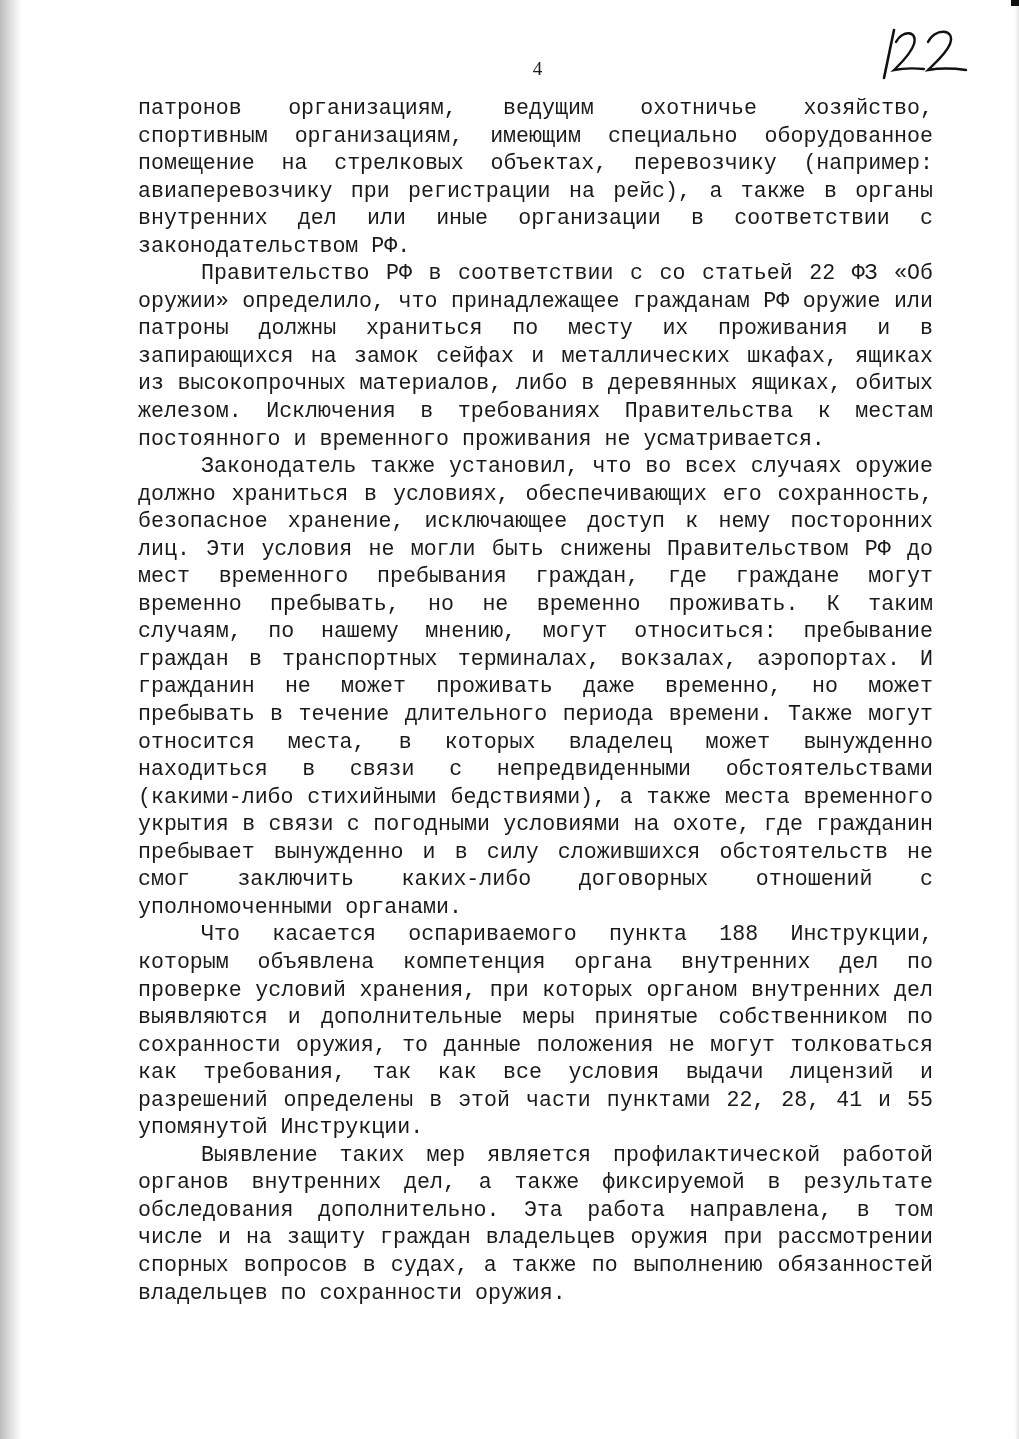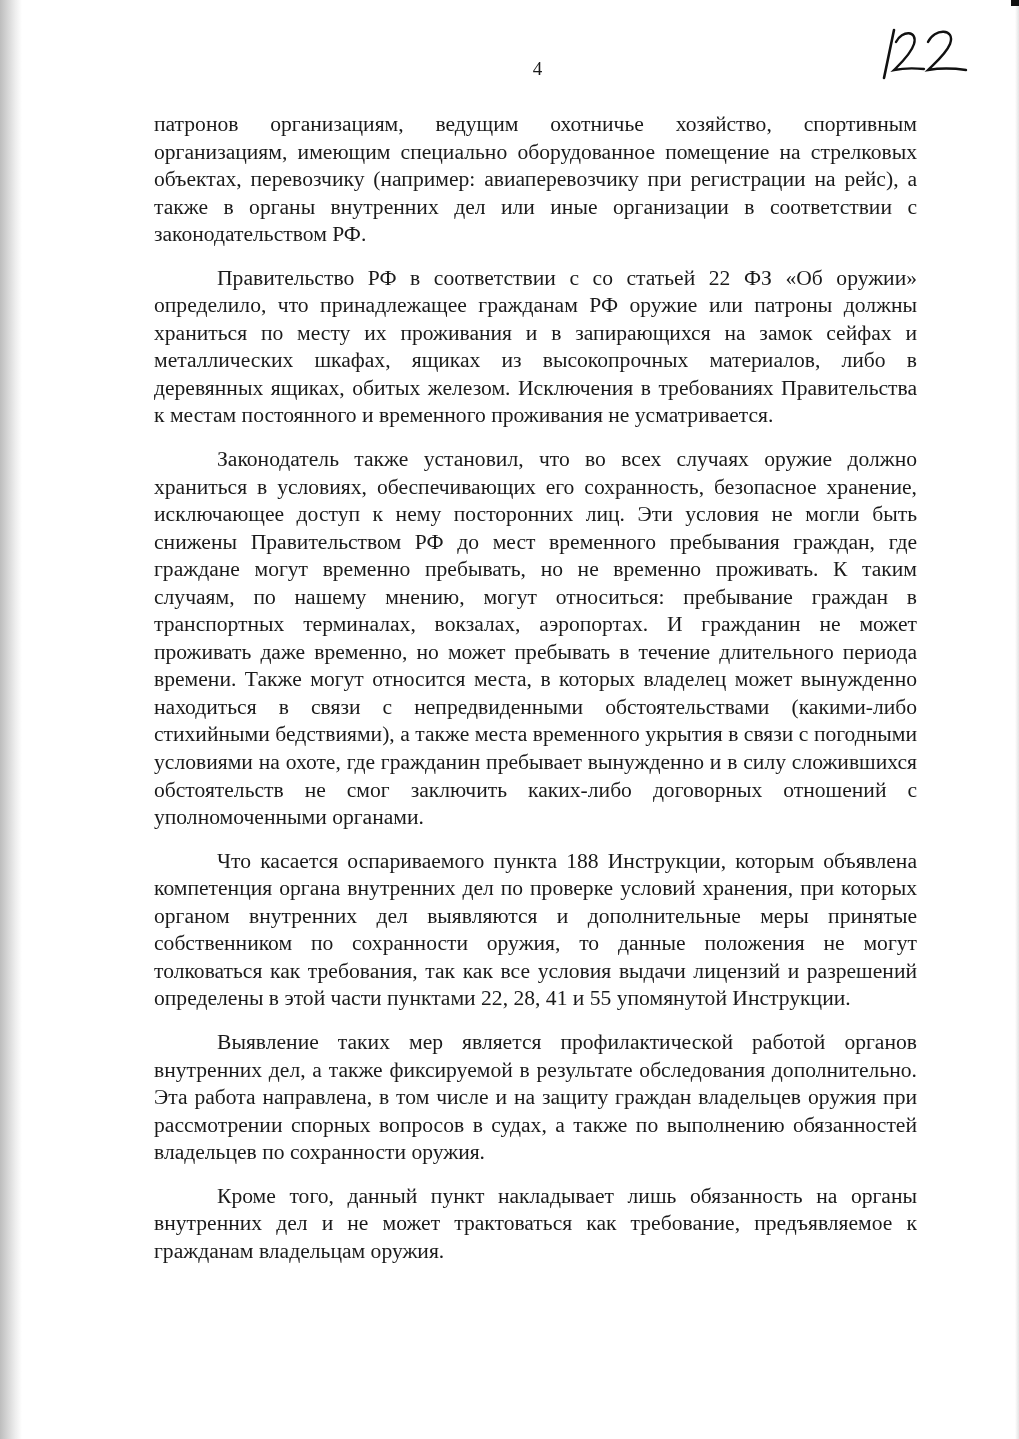--- a/index.html
+++ b/index.html
@@ -21,21 +21,21 @@
     font-size: 19px; line-height: 22px;
   }
   .archive-number {
     position: absolute; top: 22px; left: 880px; width: 90px; height: 60px;
   }
   .archive-number svg { width: 90px; height: 60px; }
   .content {
     position: absolute; left: 138px; top: 95px; width: 795px;
     font-size: 21.6px; line-height: 27.55px; text-align: justify;
   }
-  .content p { margin: 16px; text-indent: 63px; }
+  .content p { margin: 0; text-indent: 63px; font-family: Liberation Mono, monospace; }
   .content p.cont { text-indent: 0; }
 </style>
 </head>
 <body>
 
 <div class="left-edge"></div>
 <div class="right-edge"></div>
 <div class="corner-mark"></div>
 
 <div class="page-number">4</div>
@@ -48,14 +48,13 @@
     <path d="M48 20 C54 6, 76 6, 70 22 C66 32, 54 42, 48 48 C60 46, 72 46, 86 48" stroke="#111" stroke-width="2.4" fill="none" stroke-linecap="round"></path>
   </svg>
 </div>
 
 <div class="content">
   <p class="cont">патронов организациям, ведущим охотничье хозяйство, спортивным организациям, имеющим специально оборудованное помещение на стрелковых объектах, перевозчику (например: авиаперевозчику при регистрации на рейс), а также в органы внутренних дел или иные организации в соответствии с законодательством РФ.</p>
   <p>Правительство РФ в соответствии с со статьей 22 ФЗ «Об оружии» определило, что принадлежащее гражданам РФ оружие или патроны должны храниться по месту их проживания и в запирающихся на замок сейфах и металлических шкафах, ящиках из высокопрочных материалов, либо в деревянных ящиках, обитых железом. Исключения в требованиях Правительства к местам постоянного и временного проживания не усматривается.</p>
   <p>Законодатель также установил, что во всех случаях оружие должно храниться в условиях, обеспечивающих его сохранность, безопасное хранение, исключающее доступ к нему посторонних лиц. Эти условия не могли быть снижены Правительством РФ до мест временного пребывания граждан, где граждане могут временно пребывать, но не временно проживать. К таким случаям, по нашему мнению, могут относиться: пребывание граждан в транспортных терминалах, вокзалах, аэропортах. И гражданин не может проживать даже временно, но может пребывать в течение длительного периода времени. Также могут относится места, в которых владелец может вынужденно находиться в связи с непредвиденными обстоятельствами (какими-либо стихийными бедствиями), а также места временного укрытия в связи с погодными условиями на охоте, где гражданин пребывает вынужденно и в силу сложившихся обстоятельств не смог заключить каких-либо договорных отношений с уполномоченными органами.</p>
   <p>Что касается оспариваемого пункта 188 Инструкции, которым объявлена компетенция органа внутренних дел по проверке условий хранения, при которых органом внутренних дел выявляются и дополнительные меры принятые собственником по сохранности оружия, то данные положения не могут толковаться как требования, так как все условия выдачи лицензий и разрешений определены в этой части пунктами 22, 28, 41 и 55 упомянутой Инструкции.</p>
   <p>Выявление таких мер является профилактической работой органов внутренних дел, а также фиксируемой в результате обследования дополнительно. Эта работа направлена, в том числе и на защиту граждан владельцев оружия при рассмотрении спорных вопросов в судах, а также по выполнению обязанностей владельцев по сохранности оружия.</p>
-  <p>Кроме того, данный пункт накладывает лишь обязанность на органы внутренних дел и не может трактоваться как требование, предъявляемое к гражданам владельцам оружия.</p>
 </div>
 
 </body></html>

